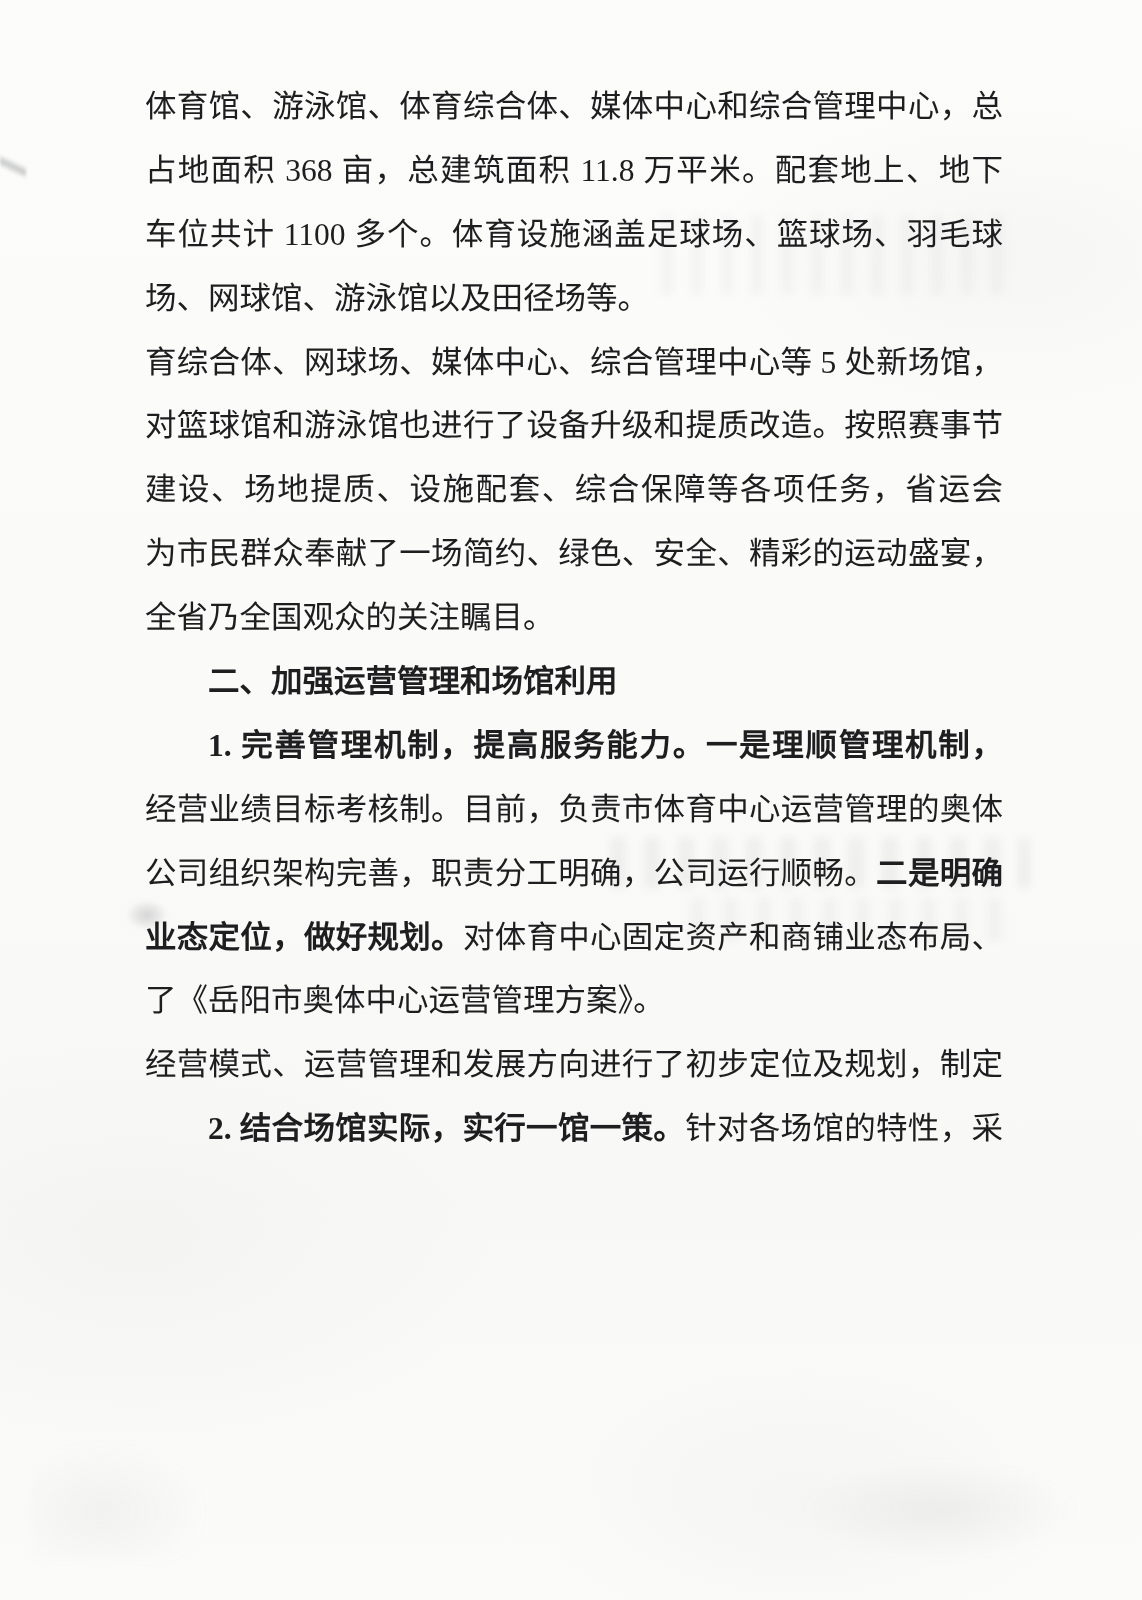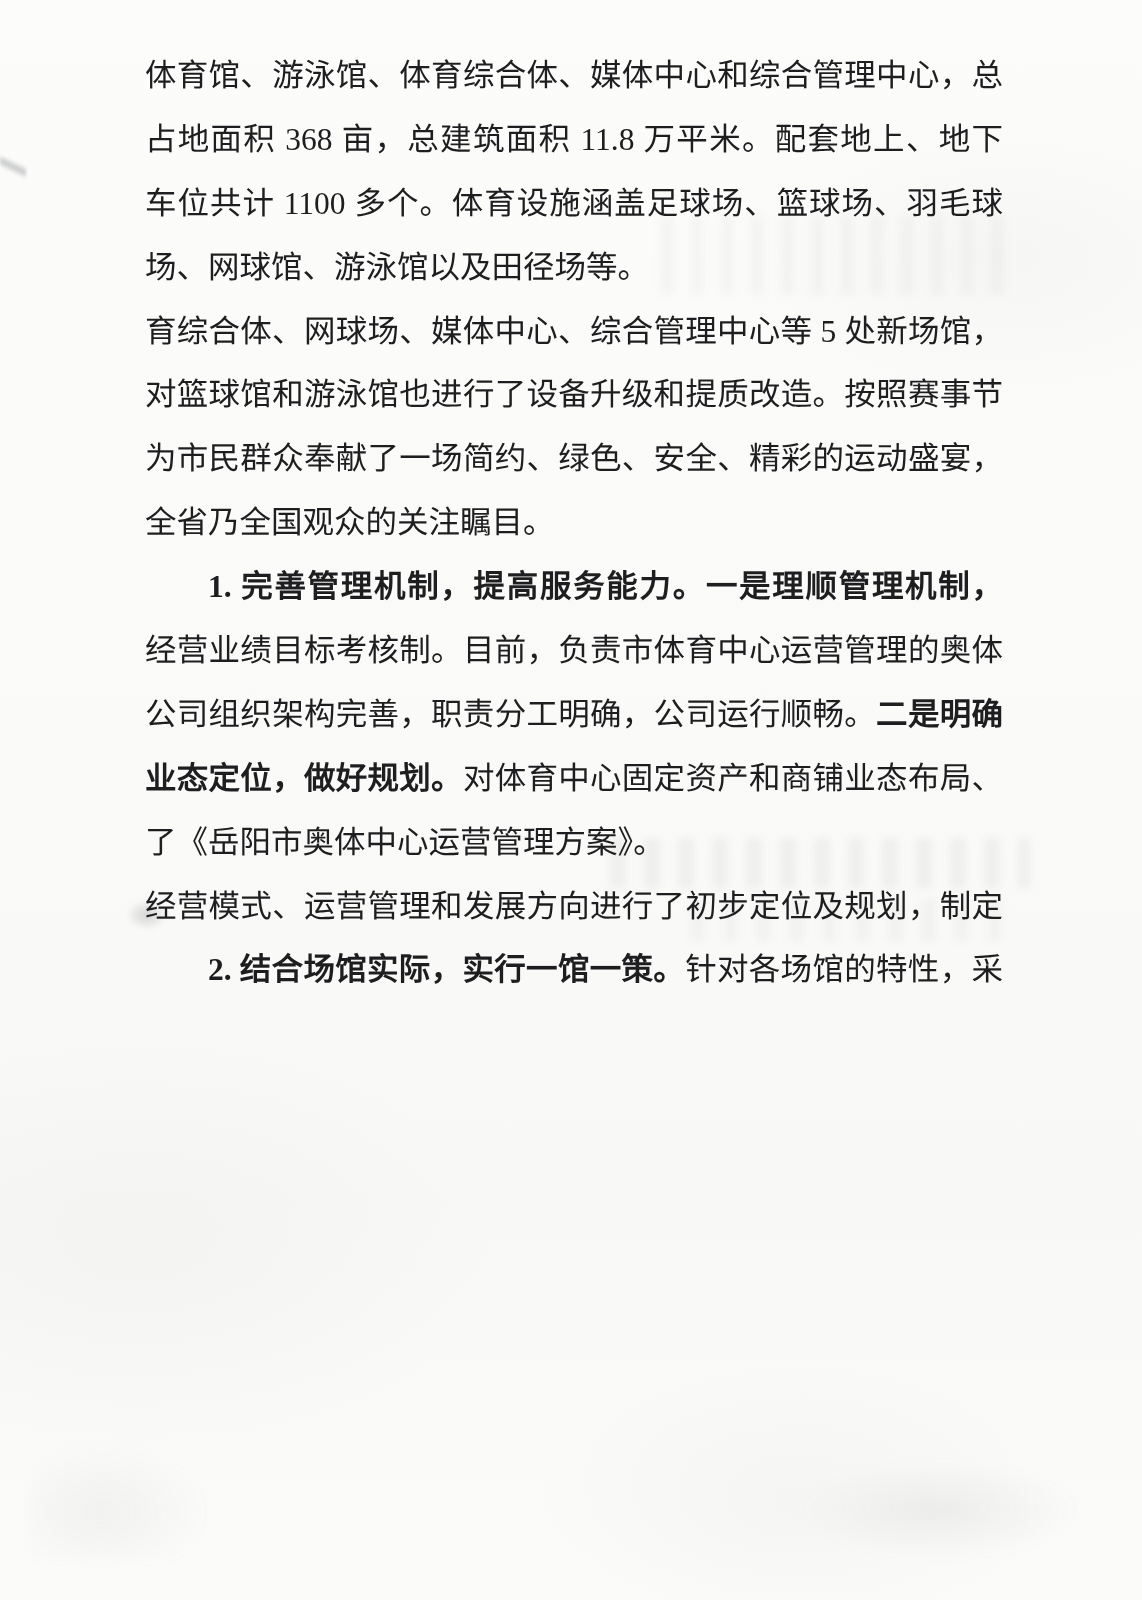--- a/index.html
+++ b/index.html
@@ -22,21 +22,21 @@
     inset: 0;
     background:
       radial-gradient(ellipse 420px 220px at 88% 16%, rgba(160,160,158,0.06), transparent 70%),
       radial-gradient(ellipse 500px 300px at 12% 78%, rgba(160,160,158,0.05), transparent 72%),
       radial-gradient(ellipse 380px 200px at 70% 94%, rgba(150,150,148,0.05), transparent 70%);
     pointer-events: none;
   }
   .text-block {
     position: absolute;
     left: 145px;
-    top: 44px;
+    top: 75px;
     width: 858px;
     font-size: 31.5px;
     line-height: 63.9px;
     color: #1e1e20;
     letter-spacing: 0;
   }
   .line {
     height: 63.9px;
     text-align: justify;
     text-align-last: left;
@@ -109,22 +109,24 @@
   <div class="artifact a6"></div>
   <div class="artifact a7"></div>
 
   <div class="text-block">
       <div class="line j"><span>体育馆、游泳馆、体育综合体、媒体中心和综合管理中心，总</span></div>
       <div class="line j"><span>占地面积 368 亩，总建筑面积 11.8 万平米。配套地上、地下</span></div>
       <div class="line j"><span>车位共计 1100 多个。体育设施涵盖足球场、篮球场、羽毛球</span></div>
       <div class="line"><span>场、网球馆、游泳馆以及田径场等。</span></div>
       <div class="line j"><span>育综合体、网球场、媒体中心、综合管理中心等 5 处新场馆，</span></div>
       <div class="line j"><span>对篮球馆和游泳馆也进行了设备升级和提质改造。按照赛事节</span></div>
+      <div class="line j"><span>建设、场地提质、设施配套、综合保障等各项任务，省运会</span></div>
       <div class="line j"><span>为市民群众奉献了一场简约、绿色、安全、精彩的运动盛宴，</span></div>
       <div class="line"><span>全省乃全国观众的关注瞩目。</span></div>
+      <div class="line ind"><span class="b">二、加强运营管理和场馆利用</span></div>
       <div class="line j ind"><span class="b">1. 完善管理机制，提高服务能力。一是理顺管理机制，</span></div>
       <div class="line j"><span>经营业绩目标考核制。目前，负责市体育中心运营管理的奥体</span></div>
       <div class="line j"><span>公司组织架构完善，职责分工明确，公司运行顺畅。</span><span class="b">二是明确</span></div>
       <div class="line j"><span class="b">业态定位，做好规划。</span><span>对体育中心固定资产和商铺业态布局、</span></div>
       <div class="line"><span>了《岳阳市奥体中心运营管理方案》。</span></div>
       <div class="line j"><span>经营模式、运营管理和发展方向进行了初步定位及规划，制定</span></div>
       <div class="line j ind"><span class="b">2. 结合场馆实际，实行一馆一策。</span><span>针对各场馆的特性，采</span></div>
     </div>
 </div>
 

